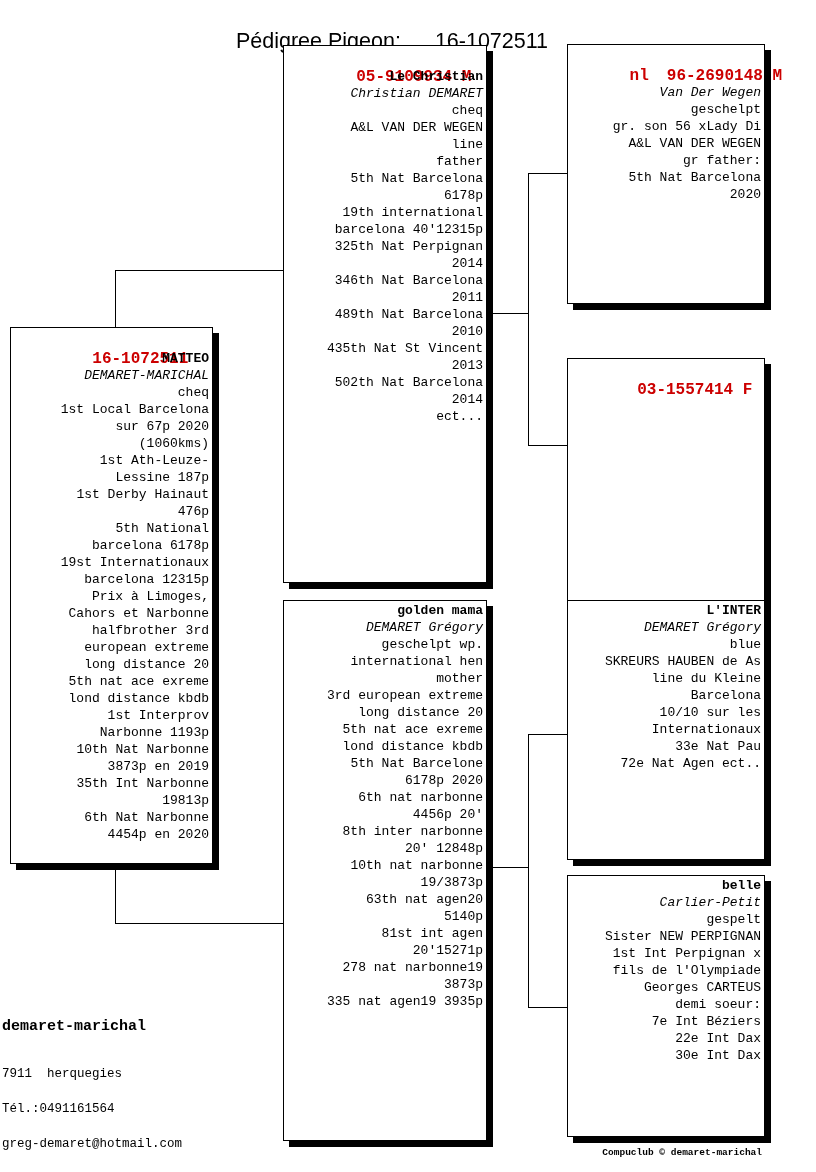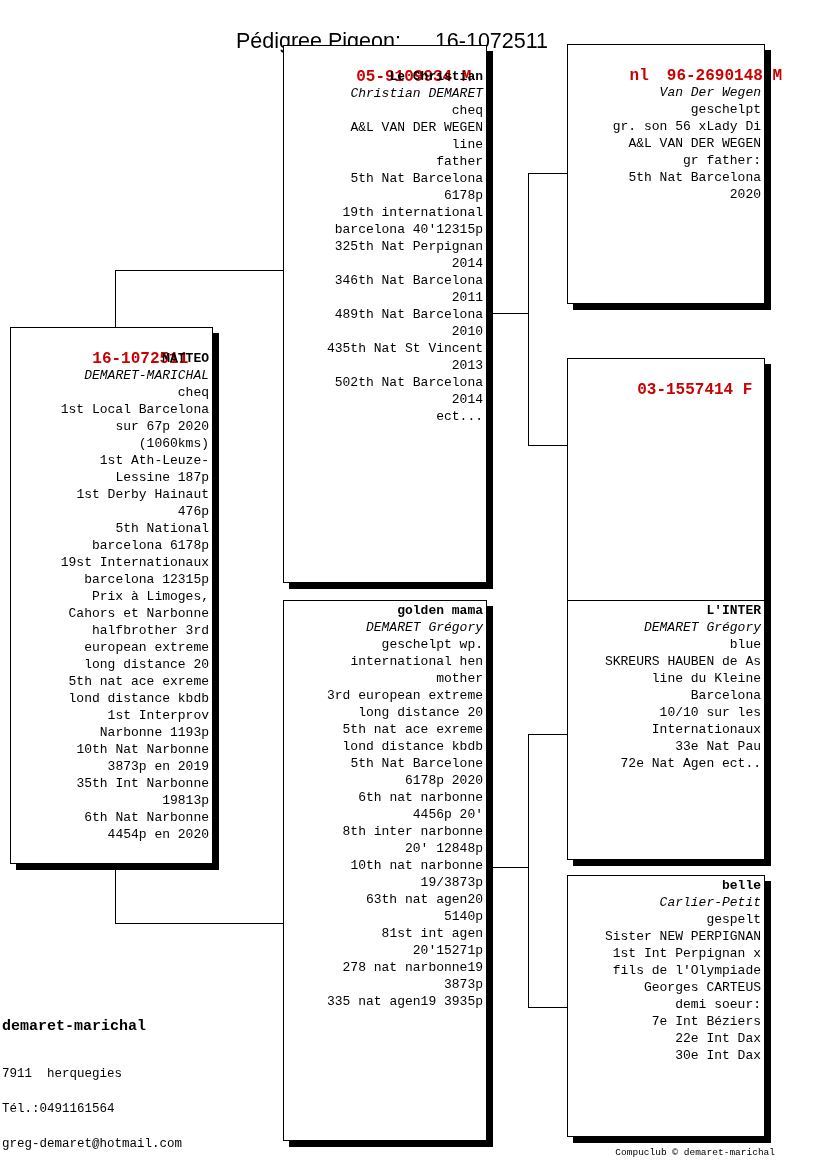--- a/index.html
+++ b/index.html
@@ -32,21 +32,21 @@
   .c-f-stub{left:493px;top:313px;width:35px;height:1px;}
   .c-f-vert{left:528px;top:173px;width:1px;height:272px;}
   .c-f-h1{left:528px;top:173px;width:39px;height:1px;}
   .c-f-h2{left:528px;top:445px;width:39px;height:1px;}
   .c-m-stub{left:493px;top:867px;width:35px;height:1px;}
   .c-m-vert{left:528px;top:734px;width:1px;height:273px;}
   .c-m-h1{left:528px;top:734px;width:39px;height:1px;}
   .c-m-h2{left:528px;top:1007px;width:39px;height:1px;}
   .footer-name{position:absolute;left:2px;top:1018px;font-size:15px;font-weight:bold;white-space:pre;}
   .footer-lines{position:absolute;left:2px;top:1054px;font-size:12.5px;line-height:17.5px;white-space:pre;margin-top:12px;}
-  .credit{position:absolute;right:41px;top:1147px;font-size:9.5px;font-weight:normal;white-space:pre;}
+  .credit{position:absolute;right:54px;top:1147px;font-size:9.5px;font-weight:bold;white-space:pre;}
 </style>
 </head>
 <body style="--accent: #cc0000;">
 
 <div class="page">
 
   <div class="title">
     <span>Pédigree Pigeon:</span><span class="gap">16-1072511</span>
   </div>
 

